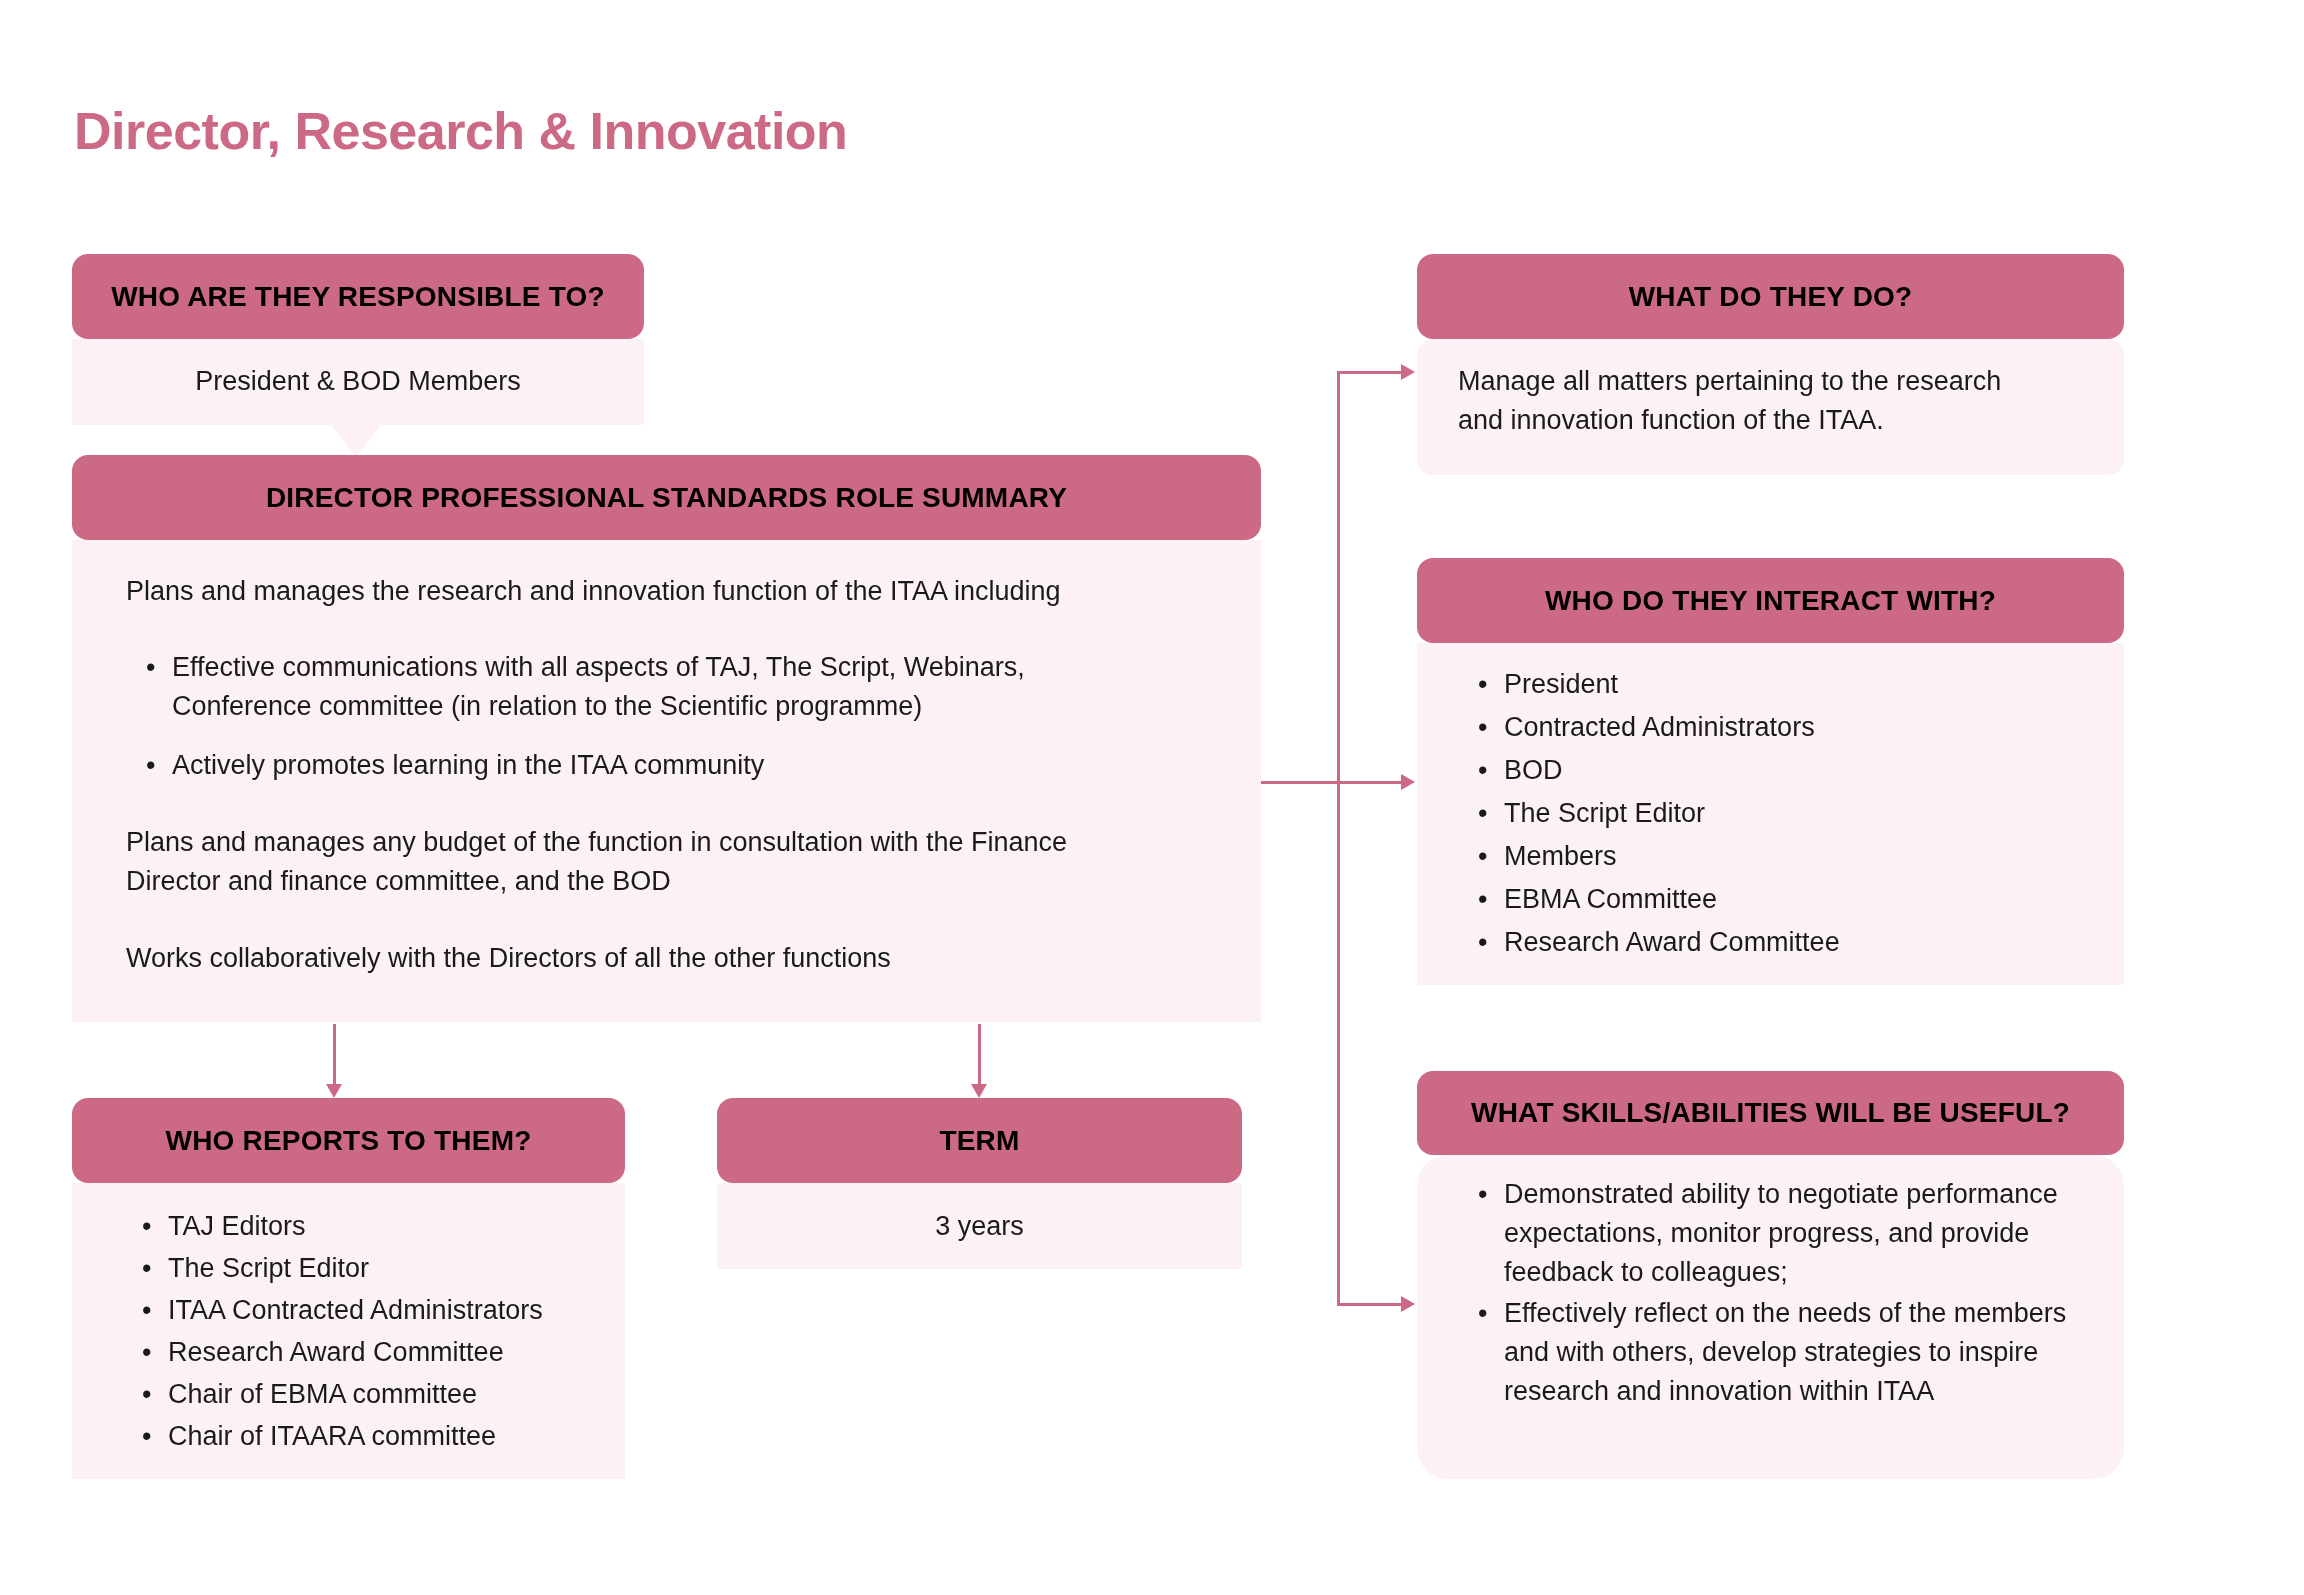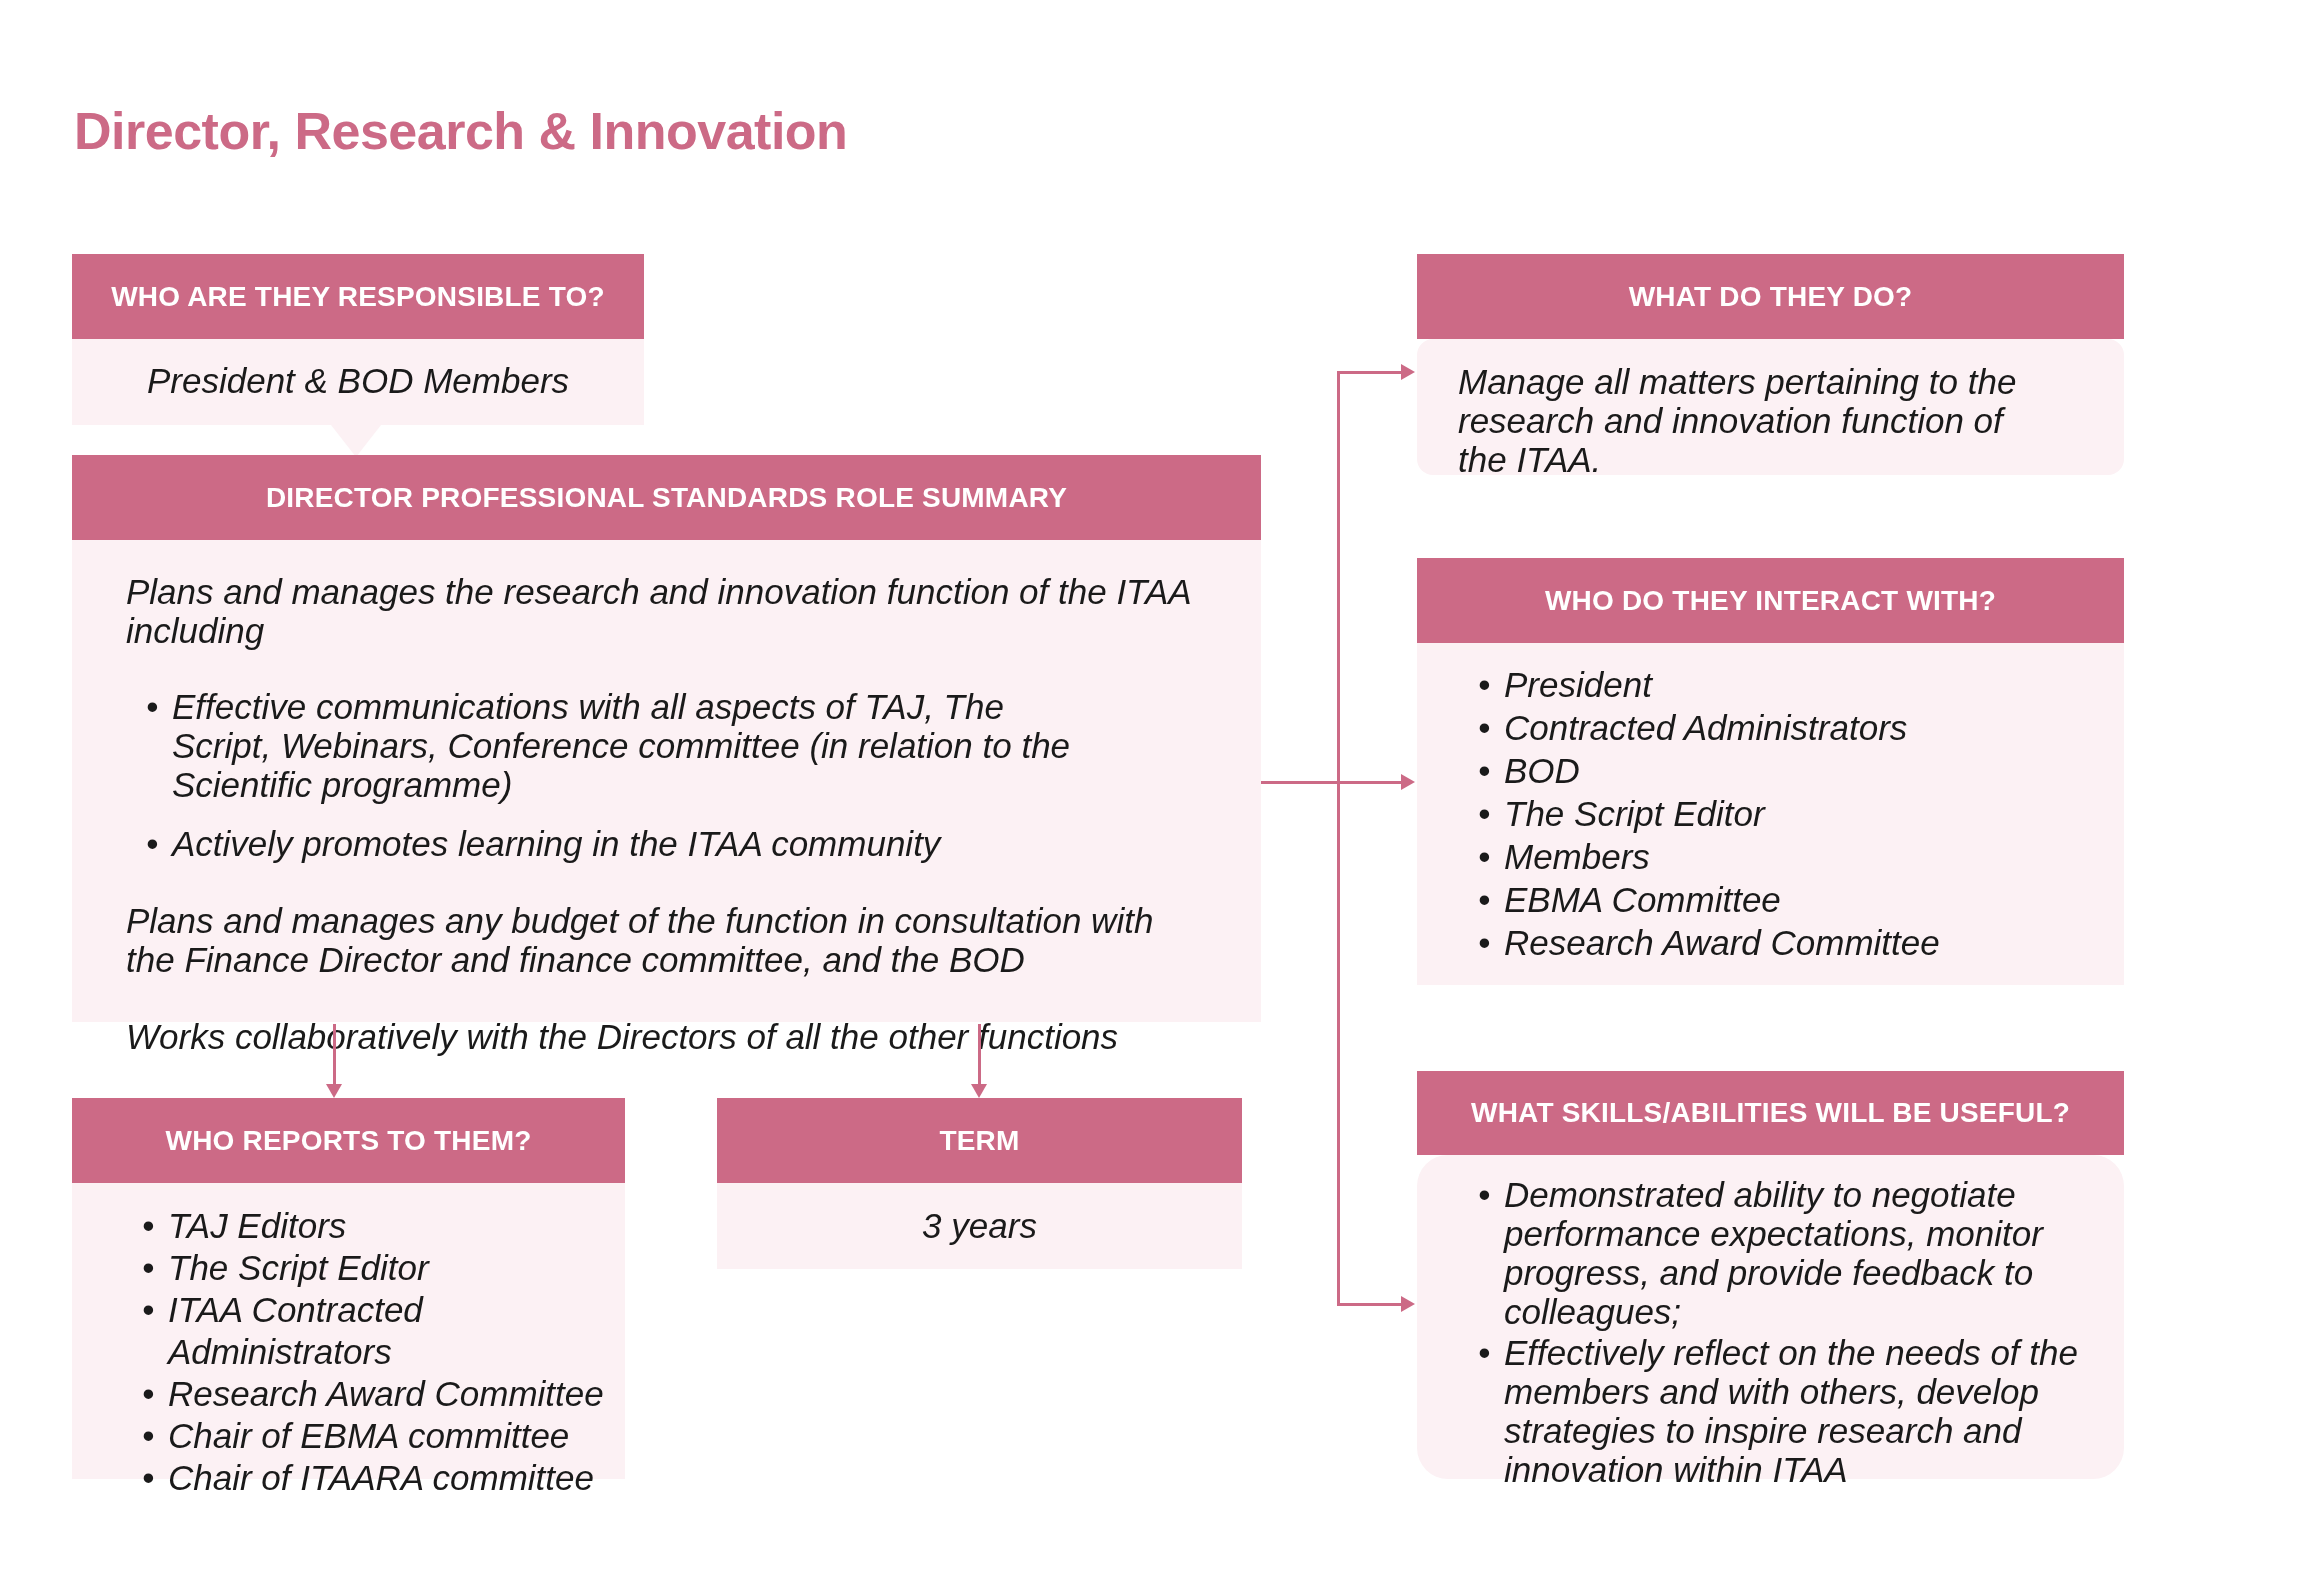--- a/index.html
+++ b/index.html
@@ -9,29 +9,28 @@
     font-family: "Liberation Sans", "DejaVu Sans", sans-serif;
     color: #1a1a1a;
   }
   .title {
     position: absolute; left: 74px; top: 101px;
     font-size: 52px; font-weight: bold; color: #cc6a86;
     letter-spacing: -0.5px; white-space: nowrap; margin: 0;
   }
   .card { position: absolute; }
   .card-header {
-    background: #cc6a86; color: #ffffff;
+    background: #cc6a86; color: #000000;
     font-weight: bold; font-size: 28px;
     display: flex; align-items: center; justify-content: center;
-    text-align: center; white-space: nowrap; letter-spacing: 0.2px;
+    text-align: center; white-space: nowrap; letter-spacing: 0.2px; border-radius: 16px;
   }
   .card-body {
     background: #fcf1f4; position: relative; box-sizing: border-box;
-    font-size: 35px;
-    font-style: italic;
+    font-size: 27px;
   }
   .center-text {
     display: flex; align-items: center; justify-content: center; text-align: center;
   }
   ul.blist { list-style: none; margin: 0; padding: 0; }
   ul.blist li { position: relative; padding-left: 26px; }
   ul.blist li::before {
     content: "•"; position: absolute; left: 0; top: 0;
   }
   .para { margin: 0; line-height: 39px; }

